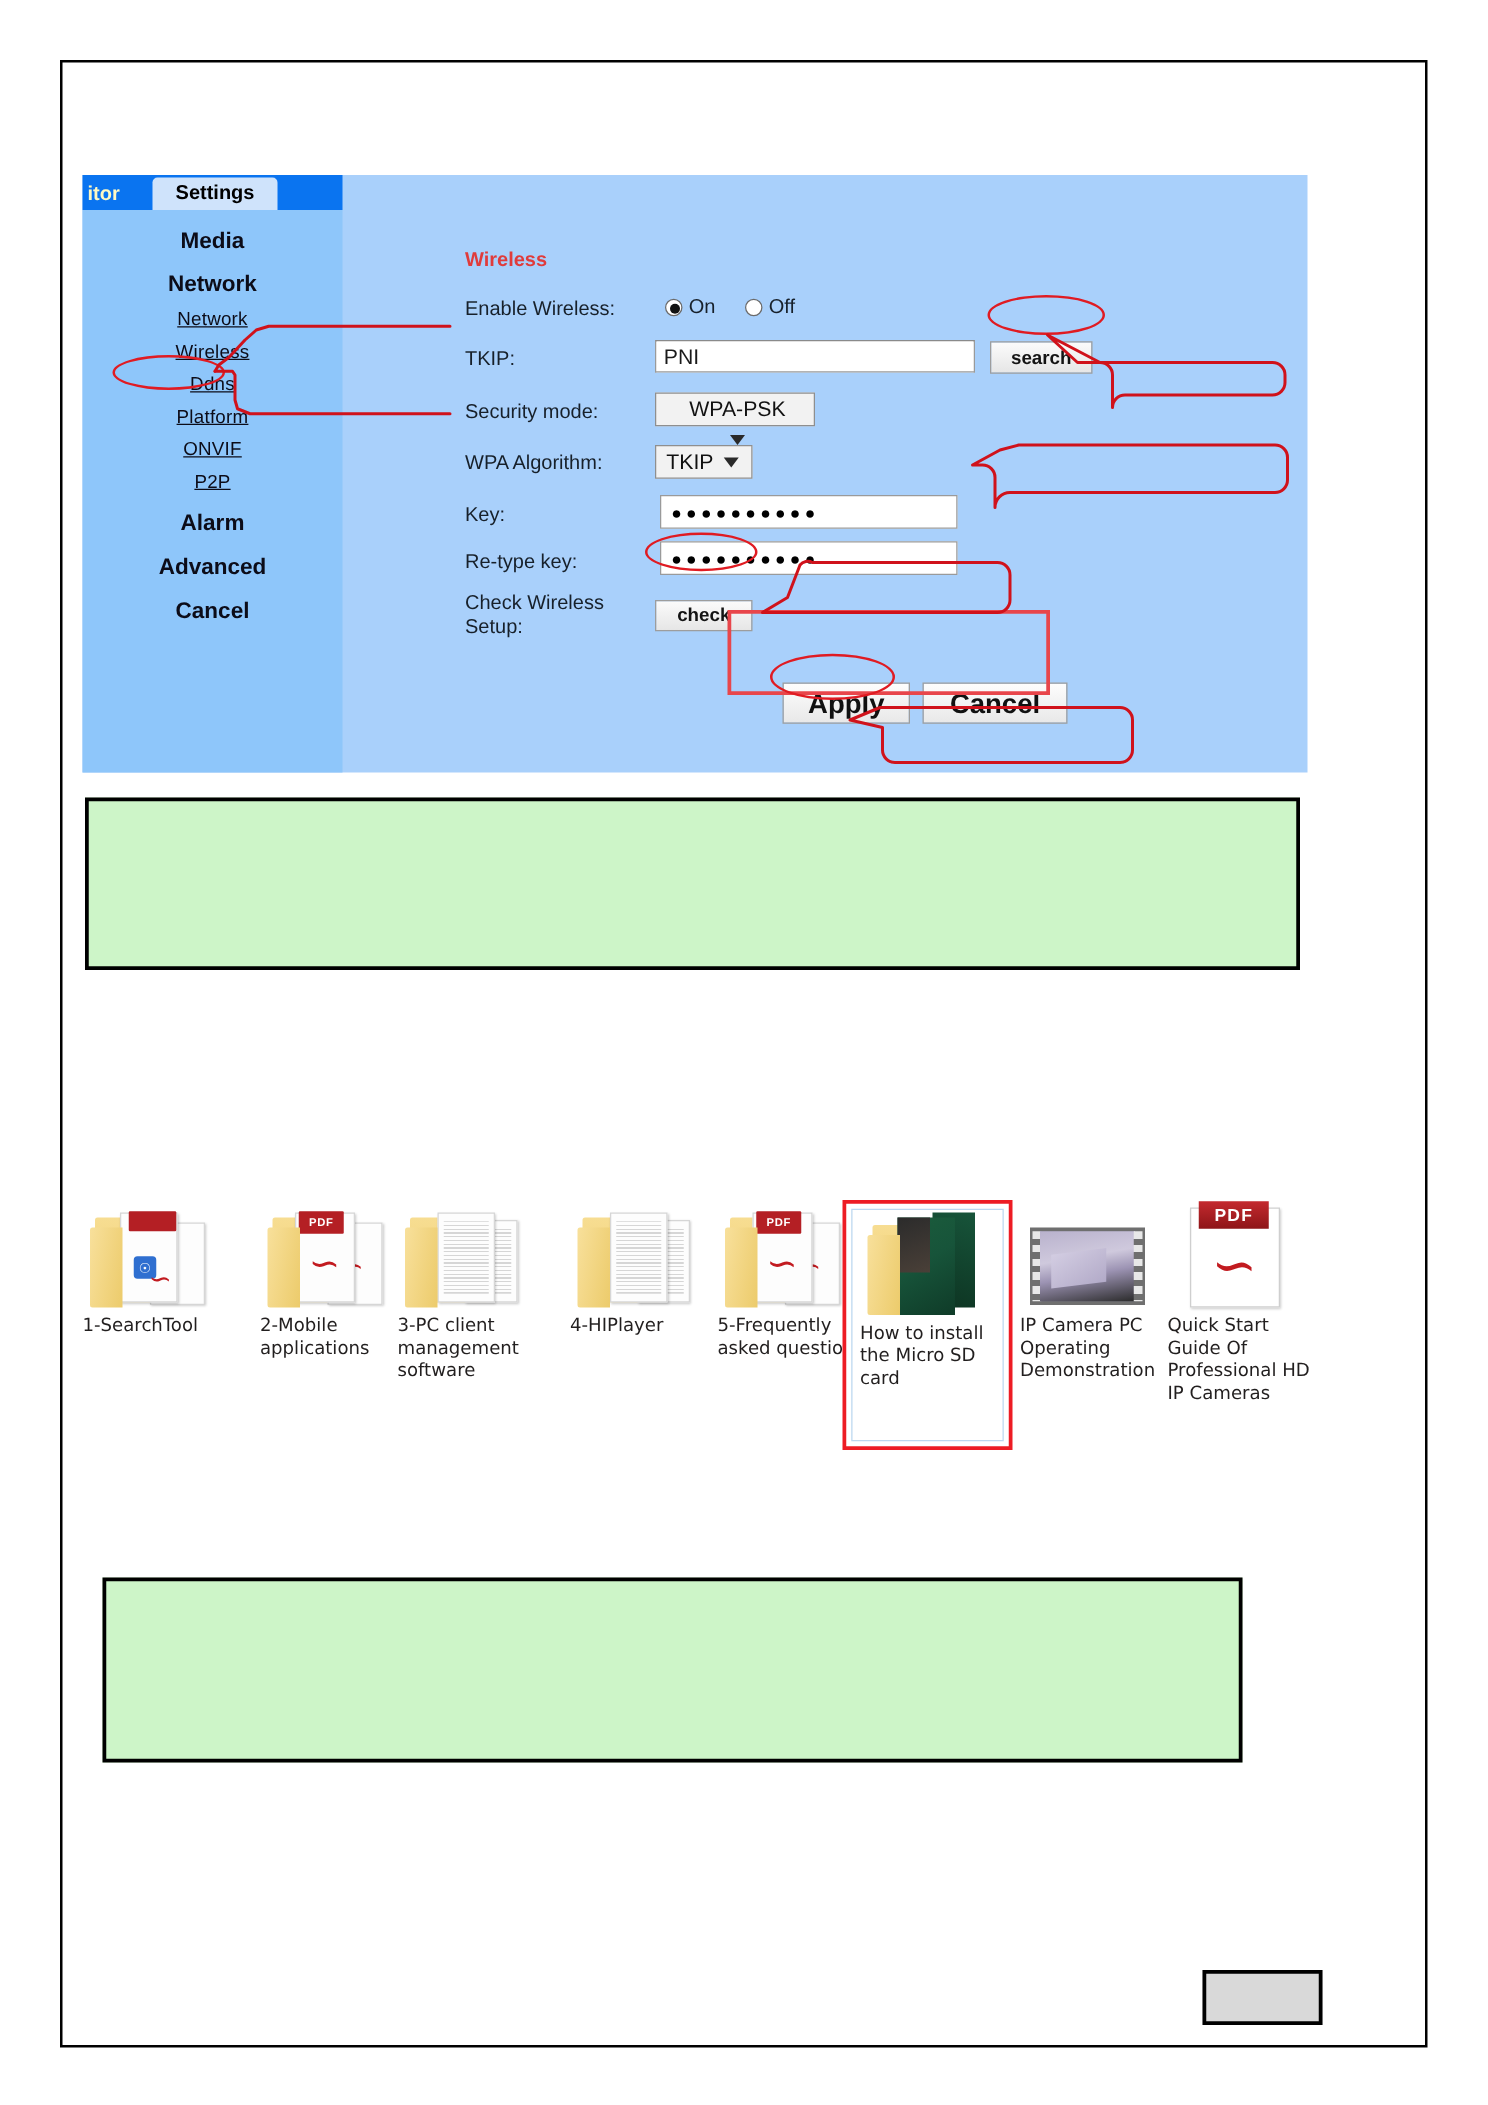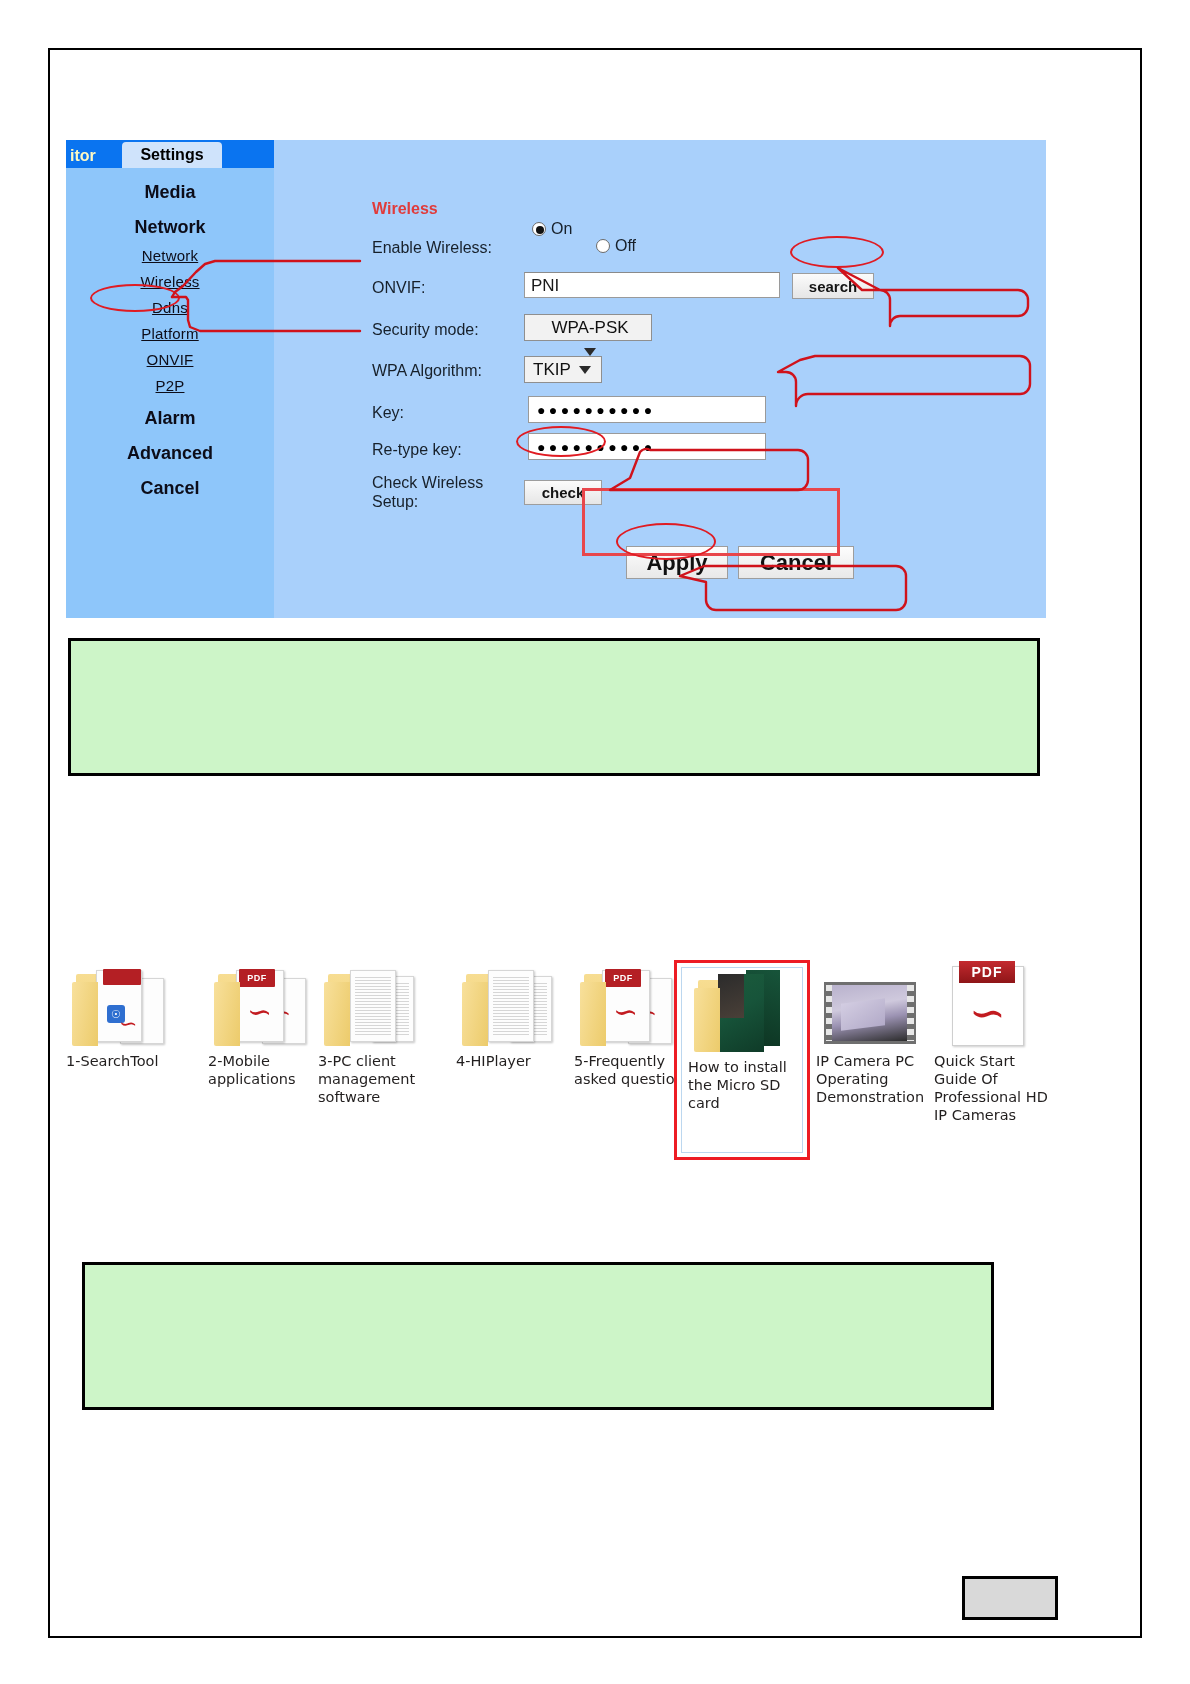--- a/index.html
+++ b/index.html
@@ -345,30 +345,30 @@
       <div class="side-head">Alarm</div>
       <div class="side-head">Advanced</div>
       <div class="side-head">Cancel</div>
     </div>
 
     <div class="content">
 
       <div class="sect-title">Wireless</div>
 
       <div class="flabel" style="top:70px">Enable Wireless:</div>
-      <div class="radio-wrap" style="left:258px; top:52px">
+      <div class="radio-wrap" style="left:258px; top:69px">
         <span class="radio on"></span>
         <span>On</span>
       </div>
       <div class="radio-wrap" style="left:322px; top:69px">
         <span class="radio"></span>
         <span>Off</span>
       </div>
 
-      <div class="flabel" style="top:110px">ONVIF:</div>
+      <div class="flabel" style="top:110px">TKIP:</div>
       <div class="txtinput" style="left:250px; top:104px; width:256px;">PNI</div>
       <div class="btn" style="left:518px; top:105px; width:82px; height:26px;">search</div>
 
       <div class="flabel" style="top:152px">Security mode:</div>
       <div class="selbox" style="left:250px; top:146px; width:128px;flex-direction:column;">
         <span>WPA-PSK</span>
         <span class="caret"></span>
       </div>
 
       <div class="flabel" style="top:193px">WPA Algorithm:</div>

